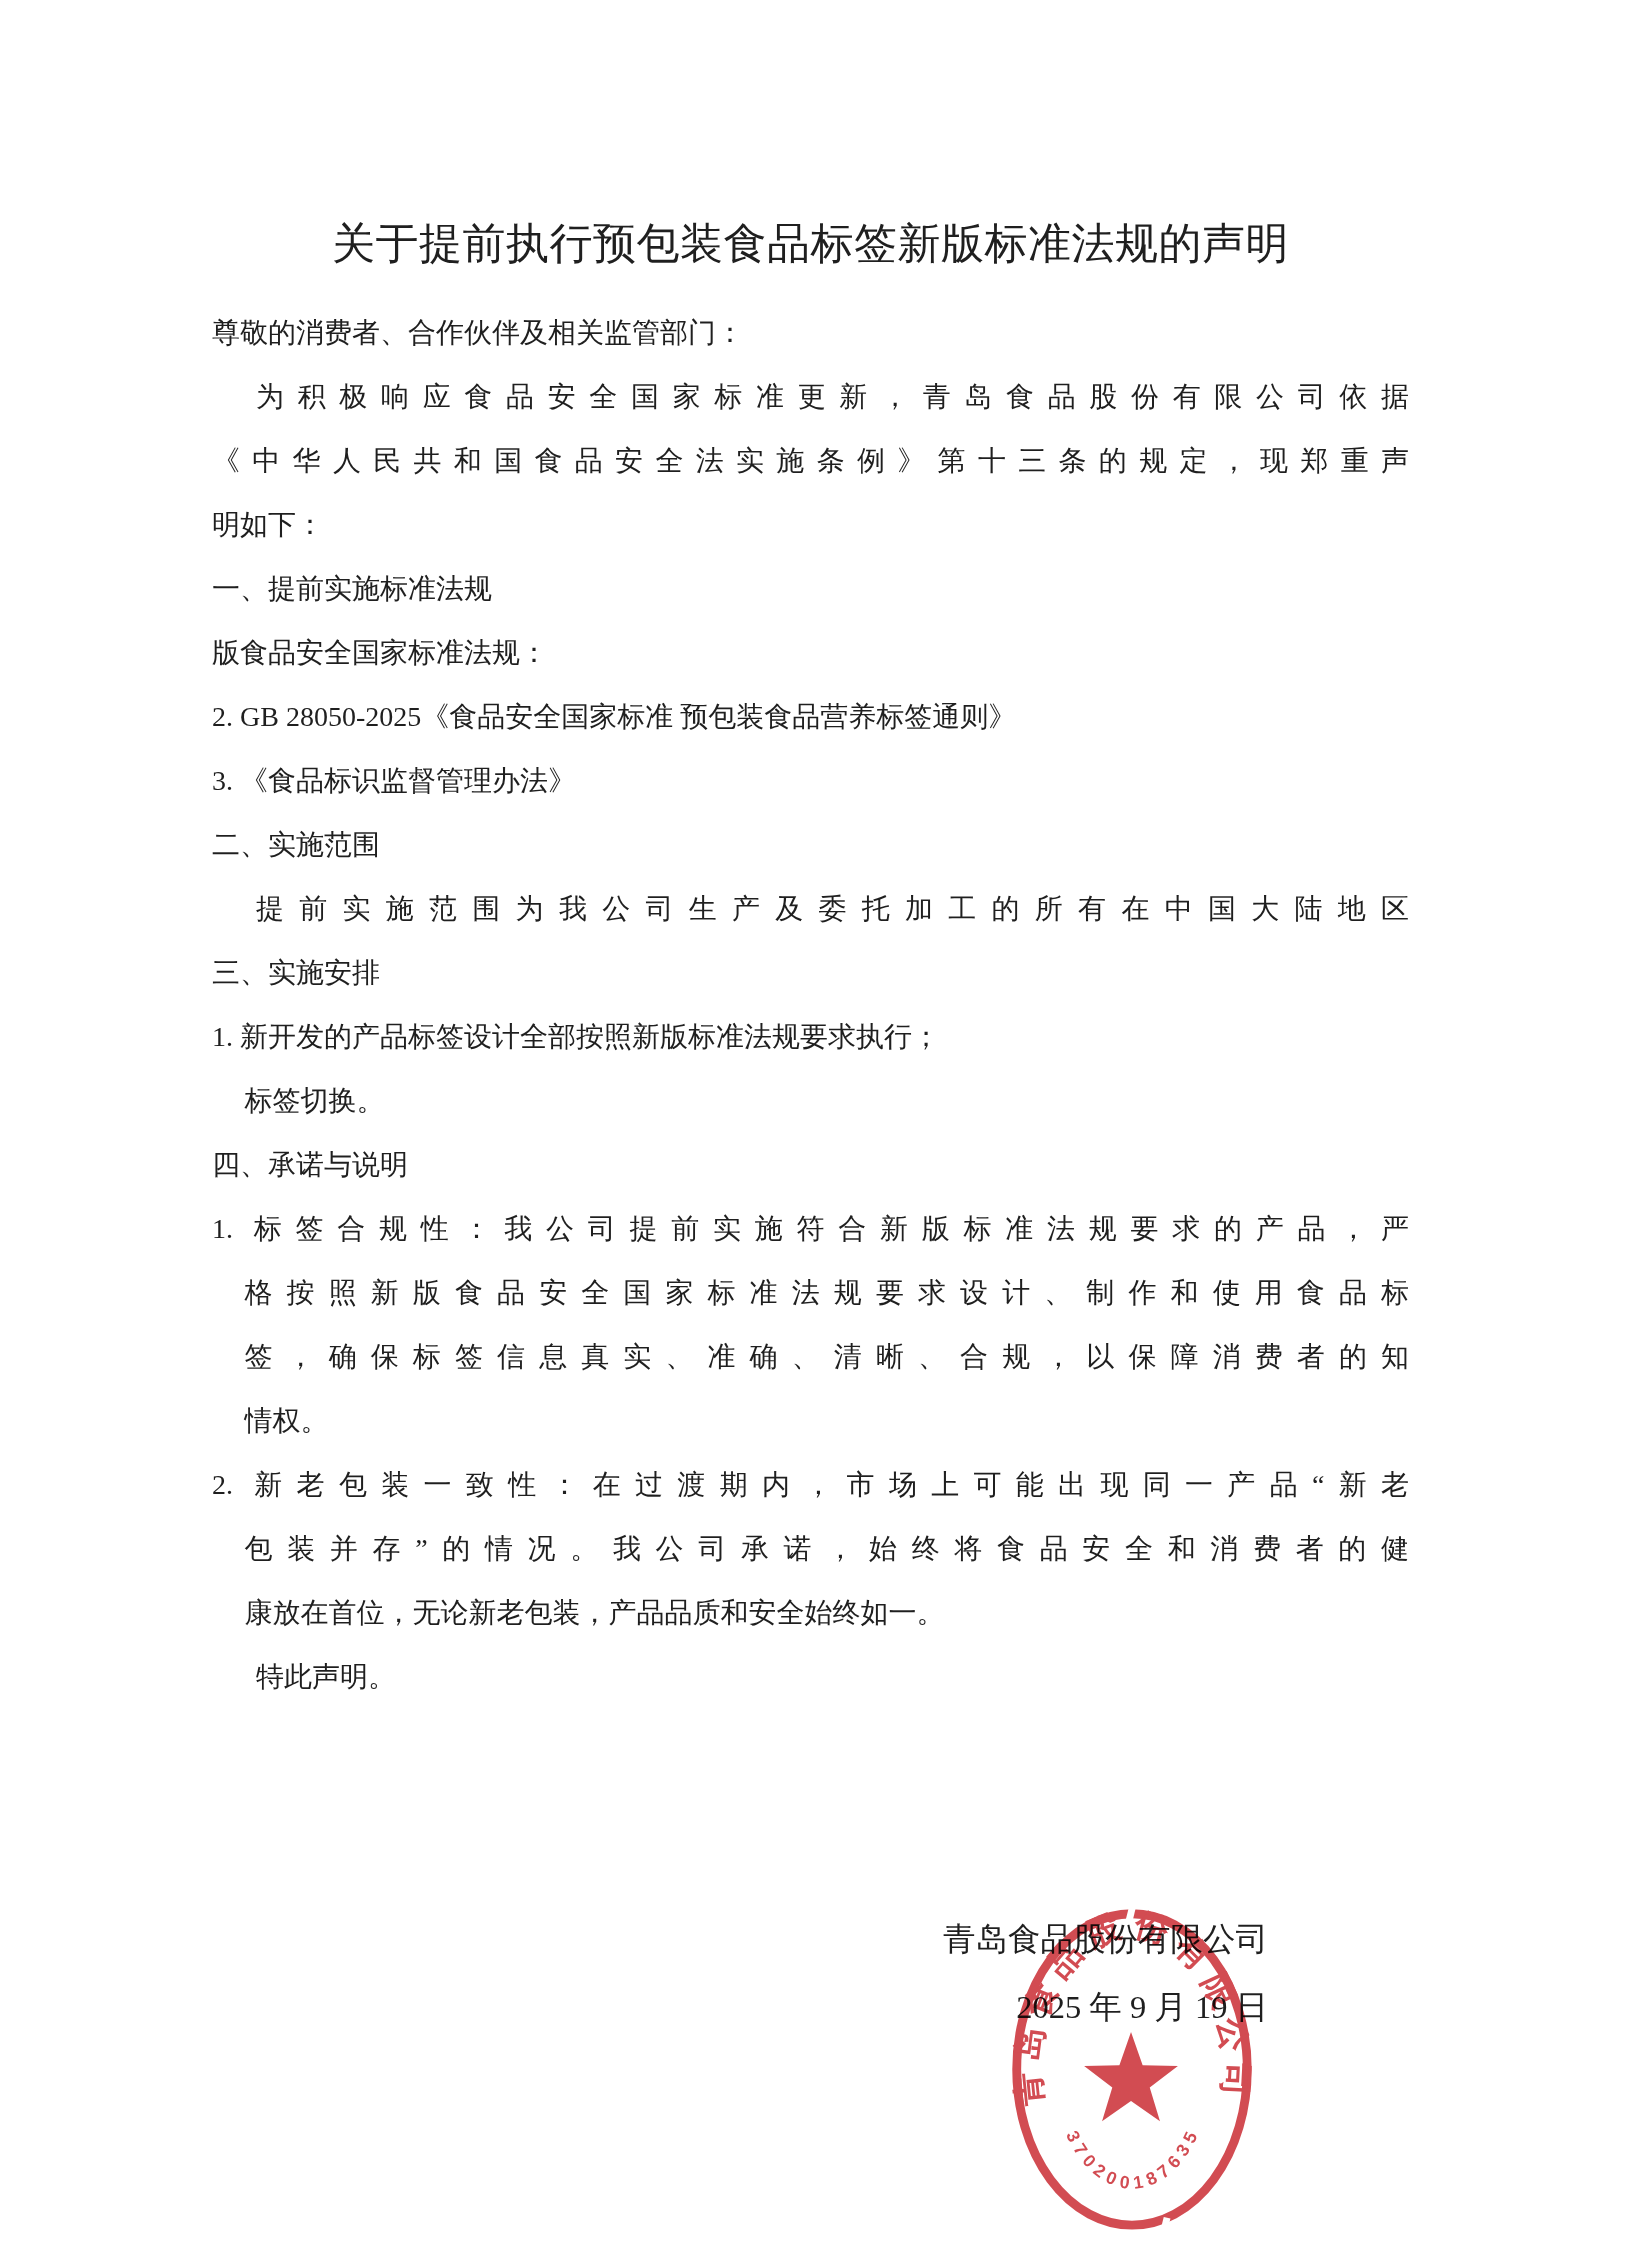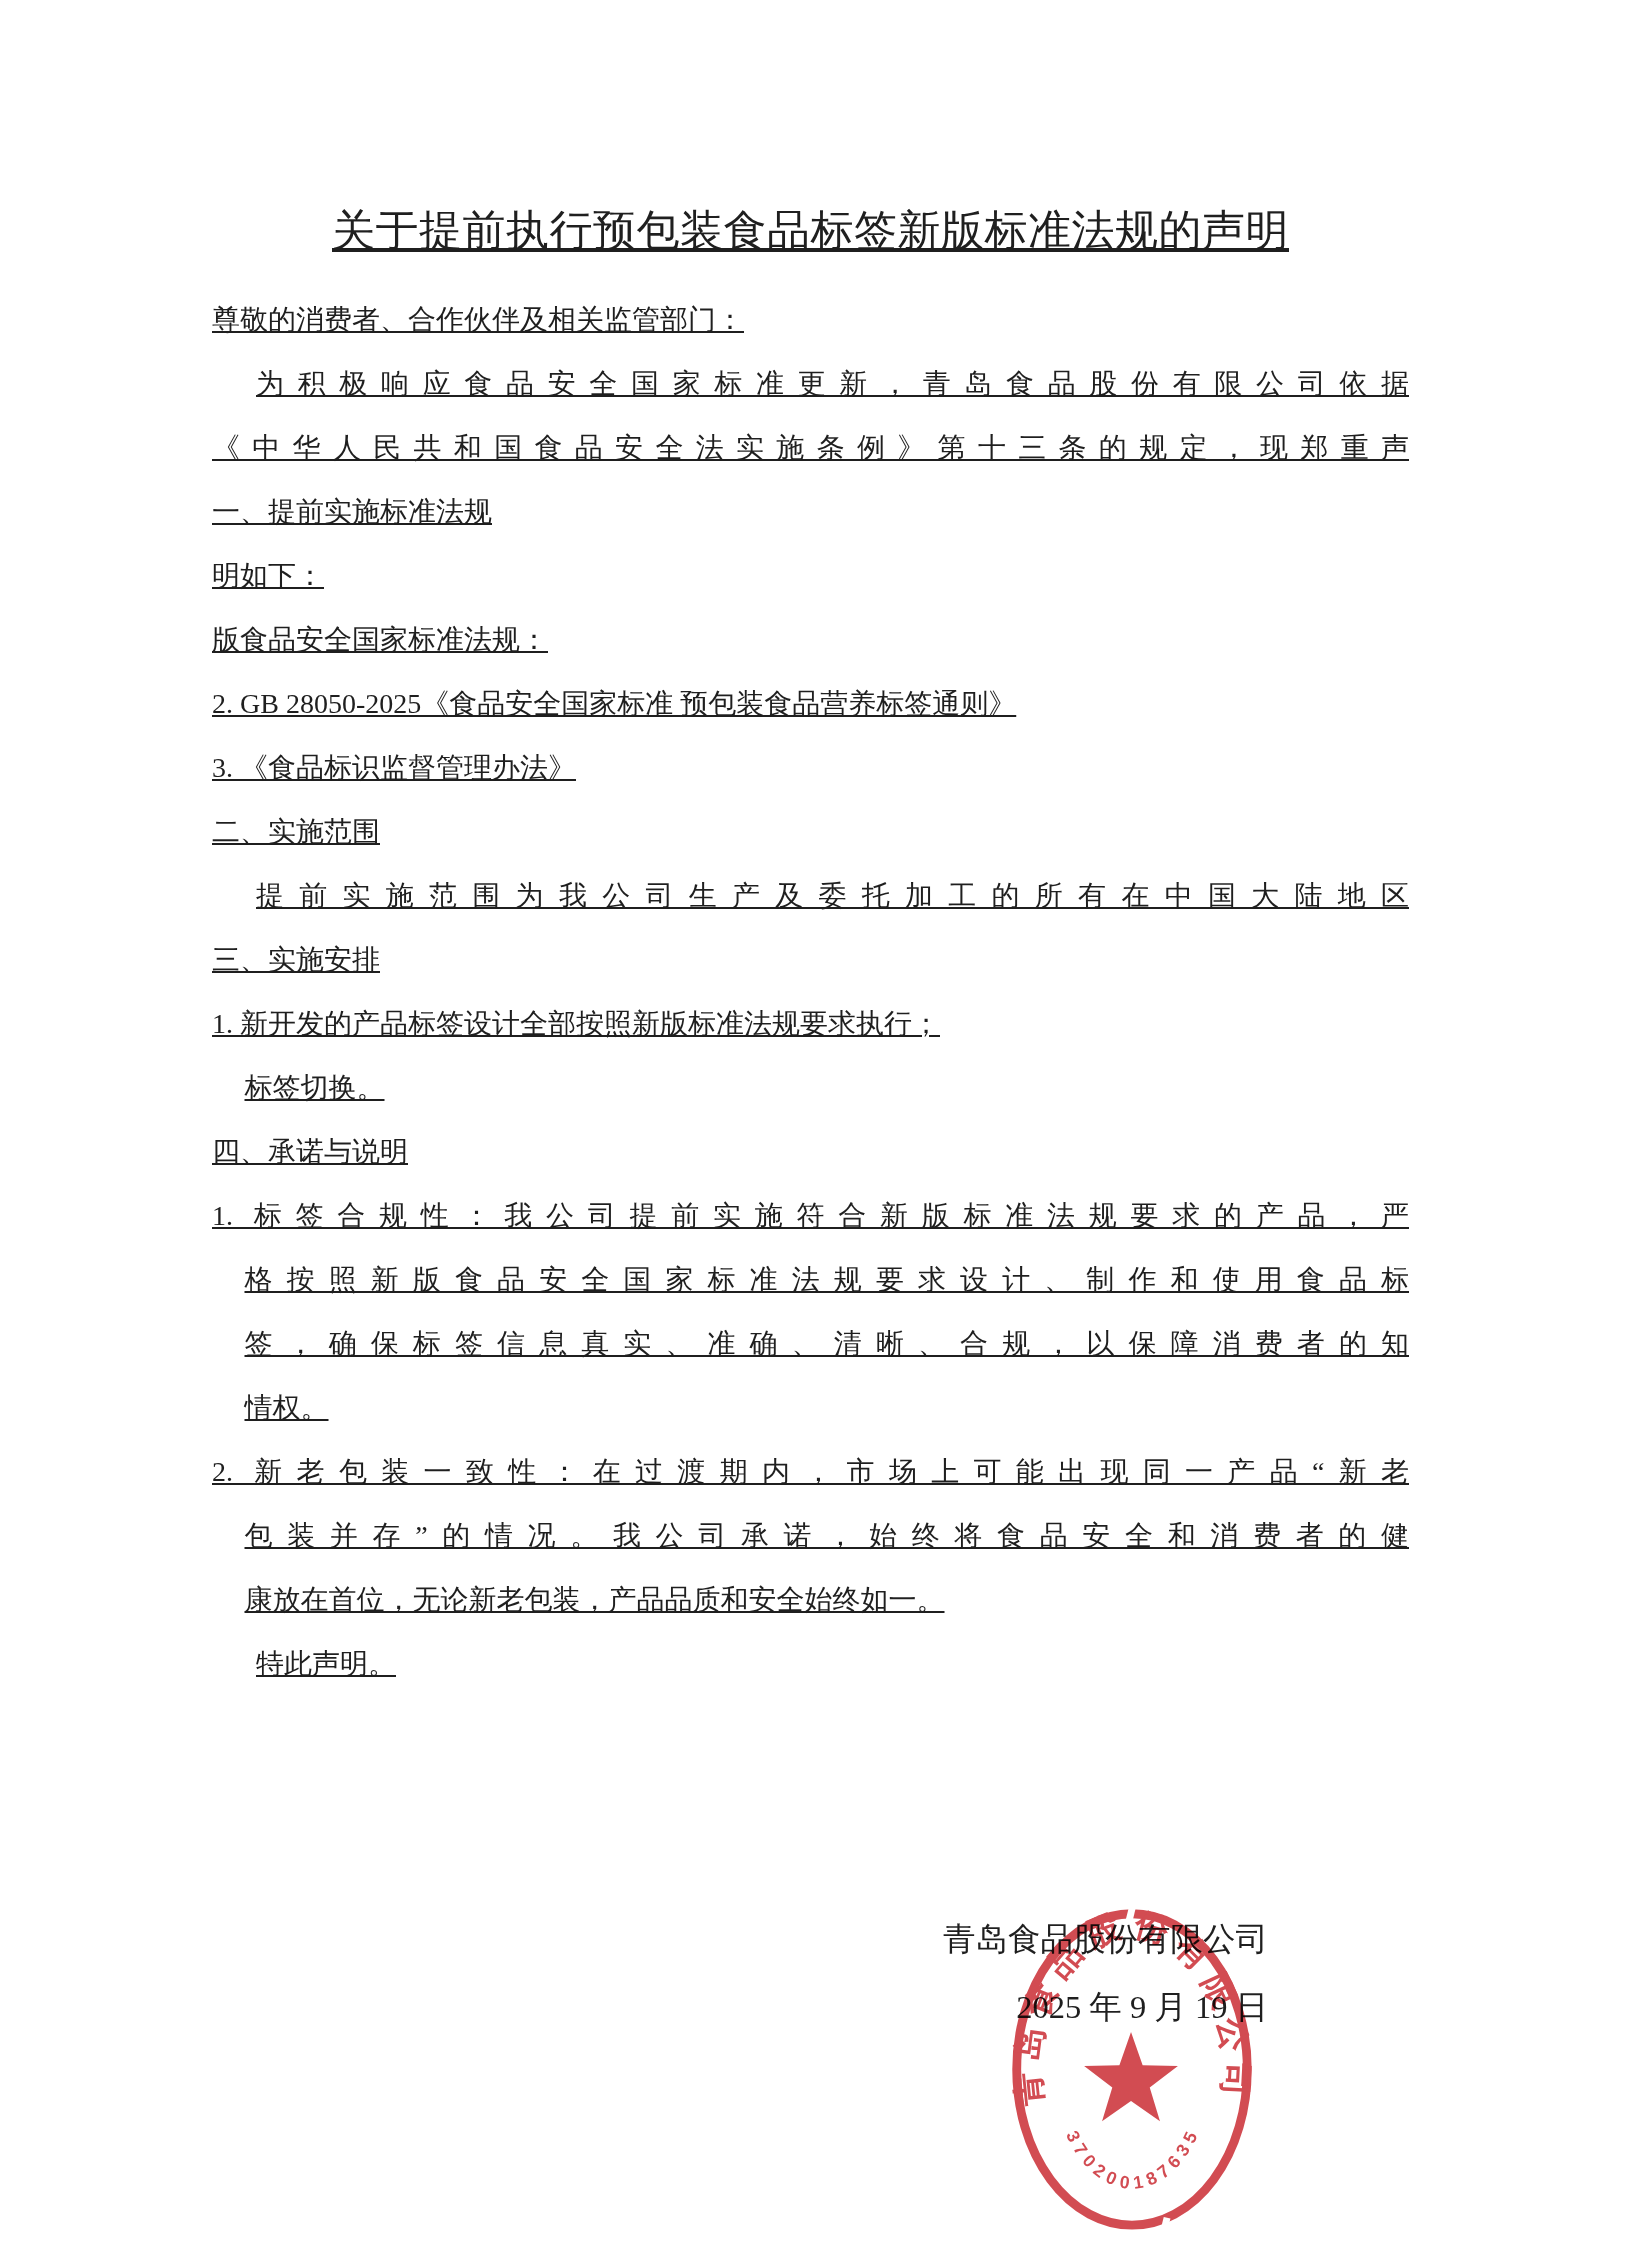--- a/index.html
+++ b/index.html
@@ -6,21 +6,21 @@
   body{background:#e8e8e8;}
   .page{
     position:relative;
     width:1631px;height:2268px;
     background:#ffffff;
     overflow:hidden;
     font-family:"Liberation Serif","DejaVu Serif",serif;
     color:#1f1f1f;
   }
   .doc{
-    position:absolute;left:212px;top:205px;width:1197px;text-decoration:underline;
+    position:absolute;left:212px;top:218px;width:1197px;
   }
   .title{
     font-size:43px;line-height:51px;letter-spacing:0.5px;
     text-align:center;white-space:nowrap;margin-bottom:31.5px;
   }
   .ln{font-size:28px;line-height:64px;white-space:pre-wrap;}
   .nw{white-space:nowrap;}
   .i1{text-indent:44px;}
   .num{padding-left:32.5px;text-indent:-32.5px;}
   .hang{padding-left:32.5px;}
@@ -49,22 +49,22 @@
 <body>
 
 <div class="page">
 
   <div class="doc">
     <div class="title">关于提前执行预包装食品标签新版标准法规的声明</div>
 
     <div class="ln nw">尊敬的消费者、合作伙伴及相关监管部门：</div>
     <div class="ln i1 jf">为积极响应食品安全国家标准更新，青岛食品股份有限公司依据</div>
     <div class="ln jf">《中华人民共和国食品安全法实施条例》第十三条的规定，现郑重声</div>
+    <div class="ln nw">明如下：</div>
     <div class="ln nw">一、提前实施标准法规</div>
-    <div class="ln nw">明如下：</div>
     <div class="ln nw">版食品安全国家标准法规：</div>
     <div class="ln num nw">2. GB 28050-2025《食品安全国家标准 预包装食品营养标签通则》</div>
     <div class="ln num nw">3. 《食品标识监督管理办法》</div>
     <div class="ln nw">二、实施范围</div>
     <div class="ln i1 jf">提前实施范围为我公司生产及委托加工的所有在中国大陆地区</div>
     <div class="ln nw">三、实施安排</div>
     <div class="ln num nw">1. 新开发的产品标签设计全部按照新版标准法规要求执行；</div>
     <div class="ln hang nw">标签切换。</div>
     <div class="ln nw">四、承诺与说明</div>
     <div class="ln num jf">1. 标签合规性：我公司提前实施符合新版标准法规要求的产品，严</div>

